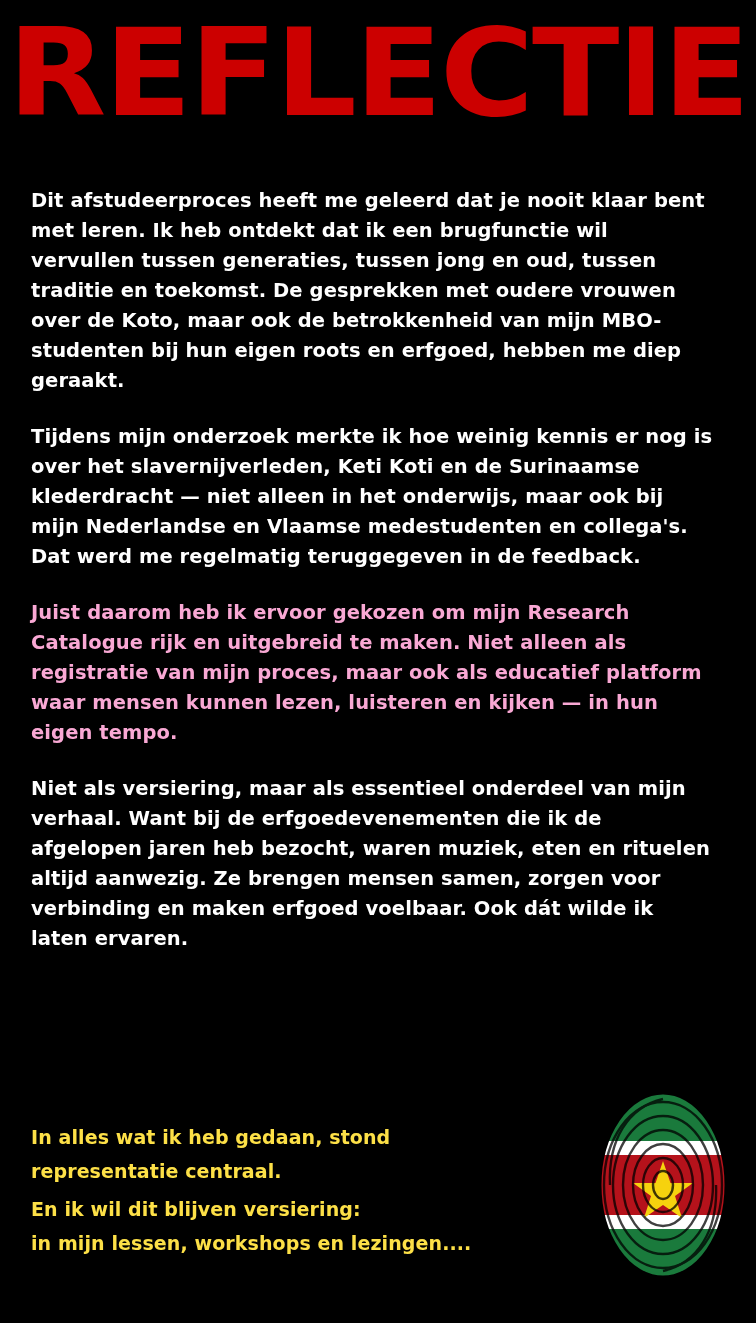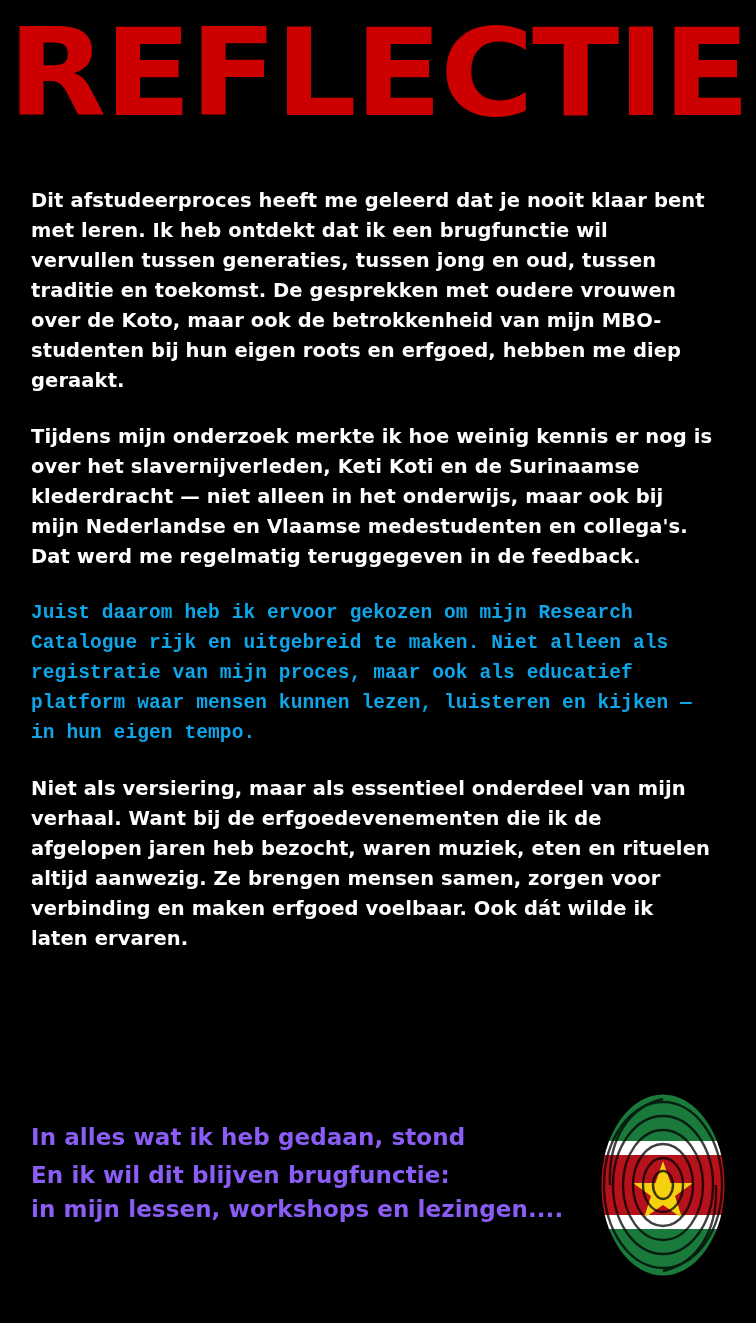--- a/index.html
+++ b/index.html
@@ -46,36 +46,36 @@
   }
   p.para {
     margin: 0 16px 26px 0;
     font-family: "DejaVu Sans", sans-serif;
     font-weight: bold;
     font-size: 19.5px;
     line-height: 30px;
     letter-spacing: 0.1px;
   }
   p.white { color: #ffffff; }
-  p.red   { color: #0ea5e9; font-family: Liberation Mono, monospace; }
+  p.red   { color: #f9a8d4; }
   p.tight { margin-bottom: 24px; }
 
   .footer {
     position: absolute;
     left: 31px;
     top: 1120px;
     width: 700px;
   }
   .footer p {
     margin: 0;
     font-family: "DejaVu Sans", sans-serif;
     font-weight: bold;
-    font-size: 23px;
+    font-size: 19px;
     line-height: 34px;
-    color: #8b5cf6;
+    color: #fde047;
     letter-spacing: 0.1px;
   }
   .footer .line-gap { margin-top: 4px; }
 
   .fingerprint {
     position: absolute;
     right: 18px;
     top: 1085px;
     width: 150px;
     height: 200px;
@@ -120,17 +120,18 @@
           <path d="M75 14 C 40 22, 20 55, 22 100"></path>
           <path d="M75 186 C 110 178, 130 145, 128 100"></path>
         </g>
       </g>
       <ellipse cx="75" cy="100" rx="63" ry="92" fill="none" stroke="#000000" stroke-width="3"></ellipse>
     </svg>
   </div>
 
   <div class="footer">
     <p>In alles wat ik heb gedaan, stond</p>
-    <p class="line-gap">En ik wil dit blijven brugfunctie:</p>
+    <p>representatie centraal.</p>
+    <p class="line-gap">En ik wil dit blijven versiering:</p>
     <p>in mijn lessen, workshops en lezingen....</p>
   </div>
 
 </div>
 
 </body></html>

